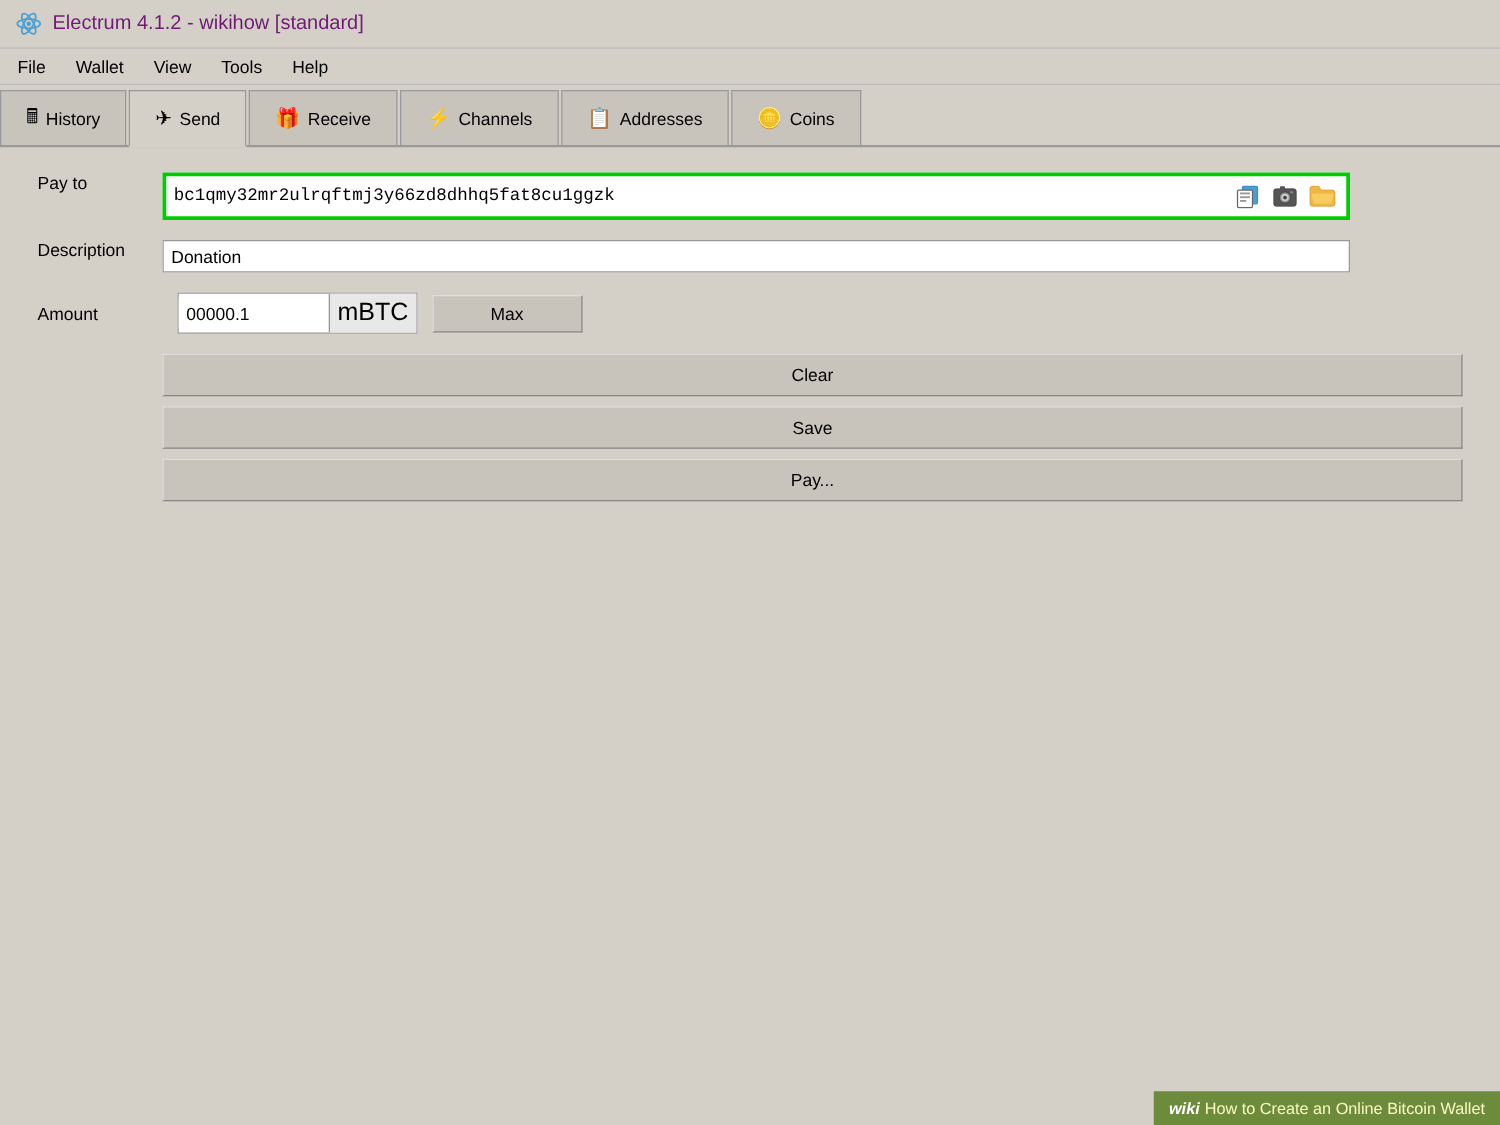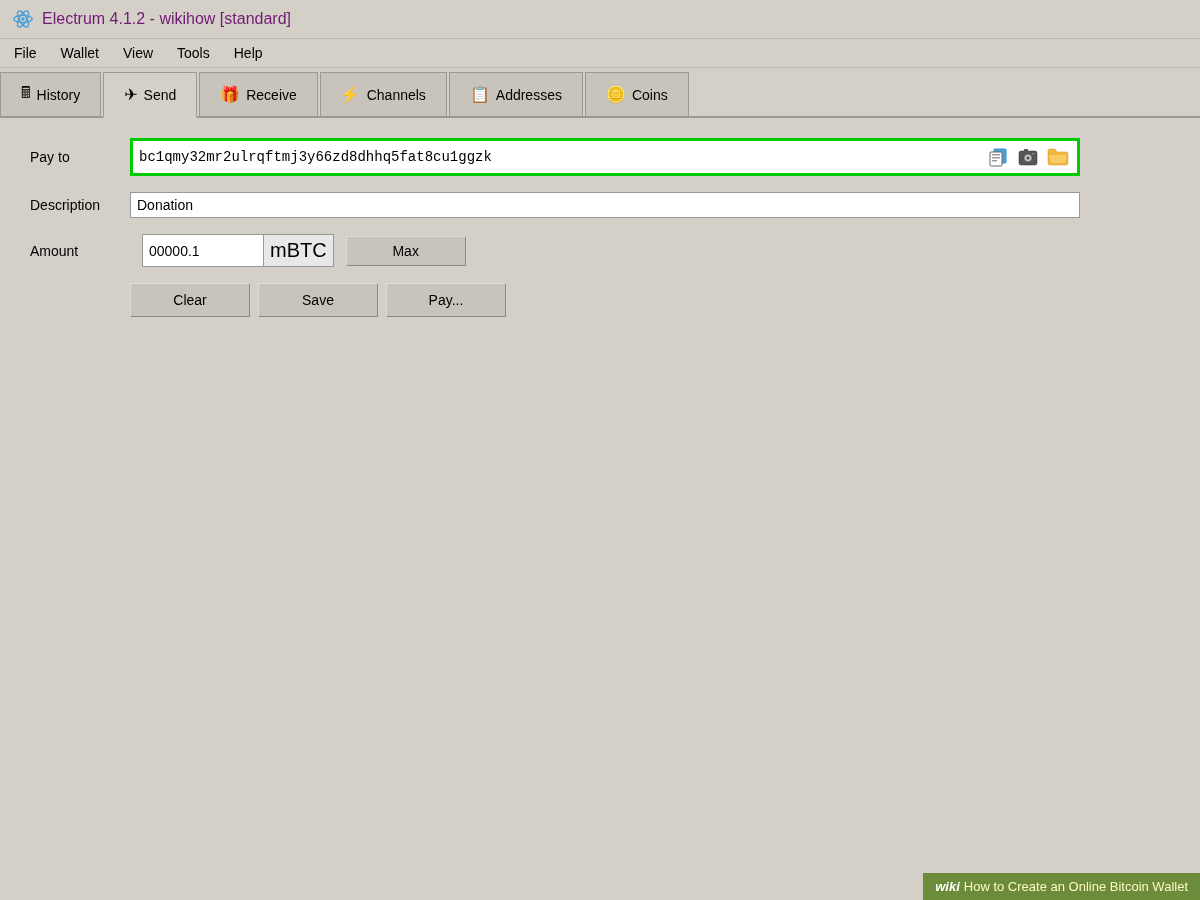--- a/index.html
+++ b/index.html
@@ -84,21 +84,20 @@
     
     .main-content {
       background: #d4d0c8;
       padding: 20px 30px;
       flex: 1;
     }
 
     
     .form-row {
       display: flex;
-      align-items: center;
       margin-bottom: 16px;
     }
 
     .form-label {
       width: 100px;
       font-size: 14px;
       color: #000;
       flex-shrink: 0;
     }
 
@@ -203,20 +202,21 @@
       color: #000;
       min-width: 120px;
       text-align: center;
     }
 
     .action-buttons {
       display: flex;
       gap: 8px;
       margin-left: 100px;
       margin-top: 8px;
+      flex-direction: column;
     }
 
     
     .wikihow-bar {
       position: absolute;
       bottom: 0;
       right: 0;
       background: #6c8c3c;
       color: white;
       padding: 6px 12px;

